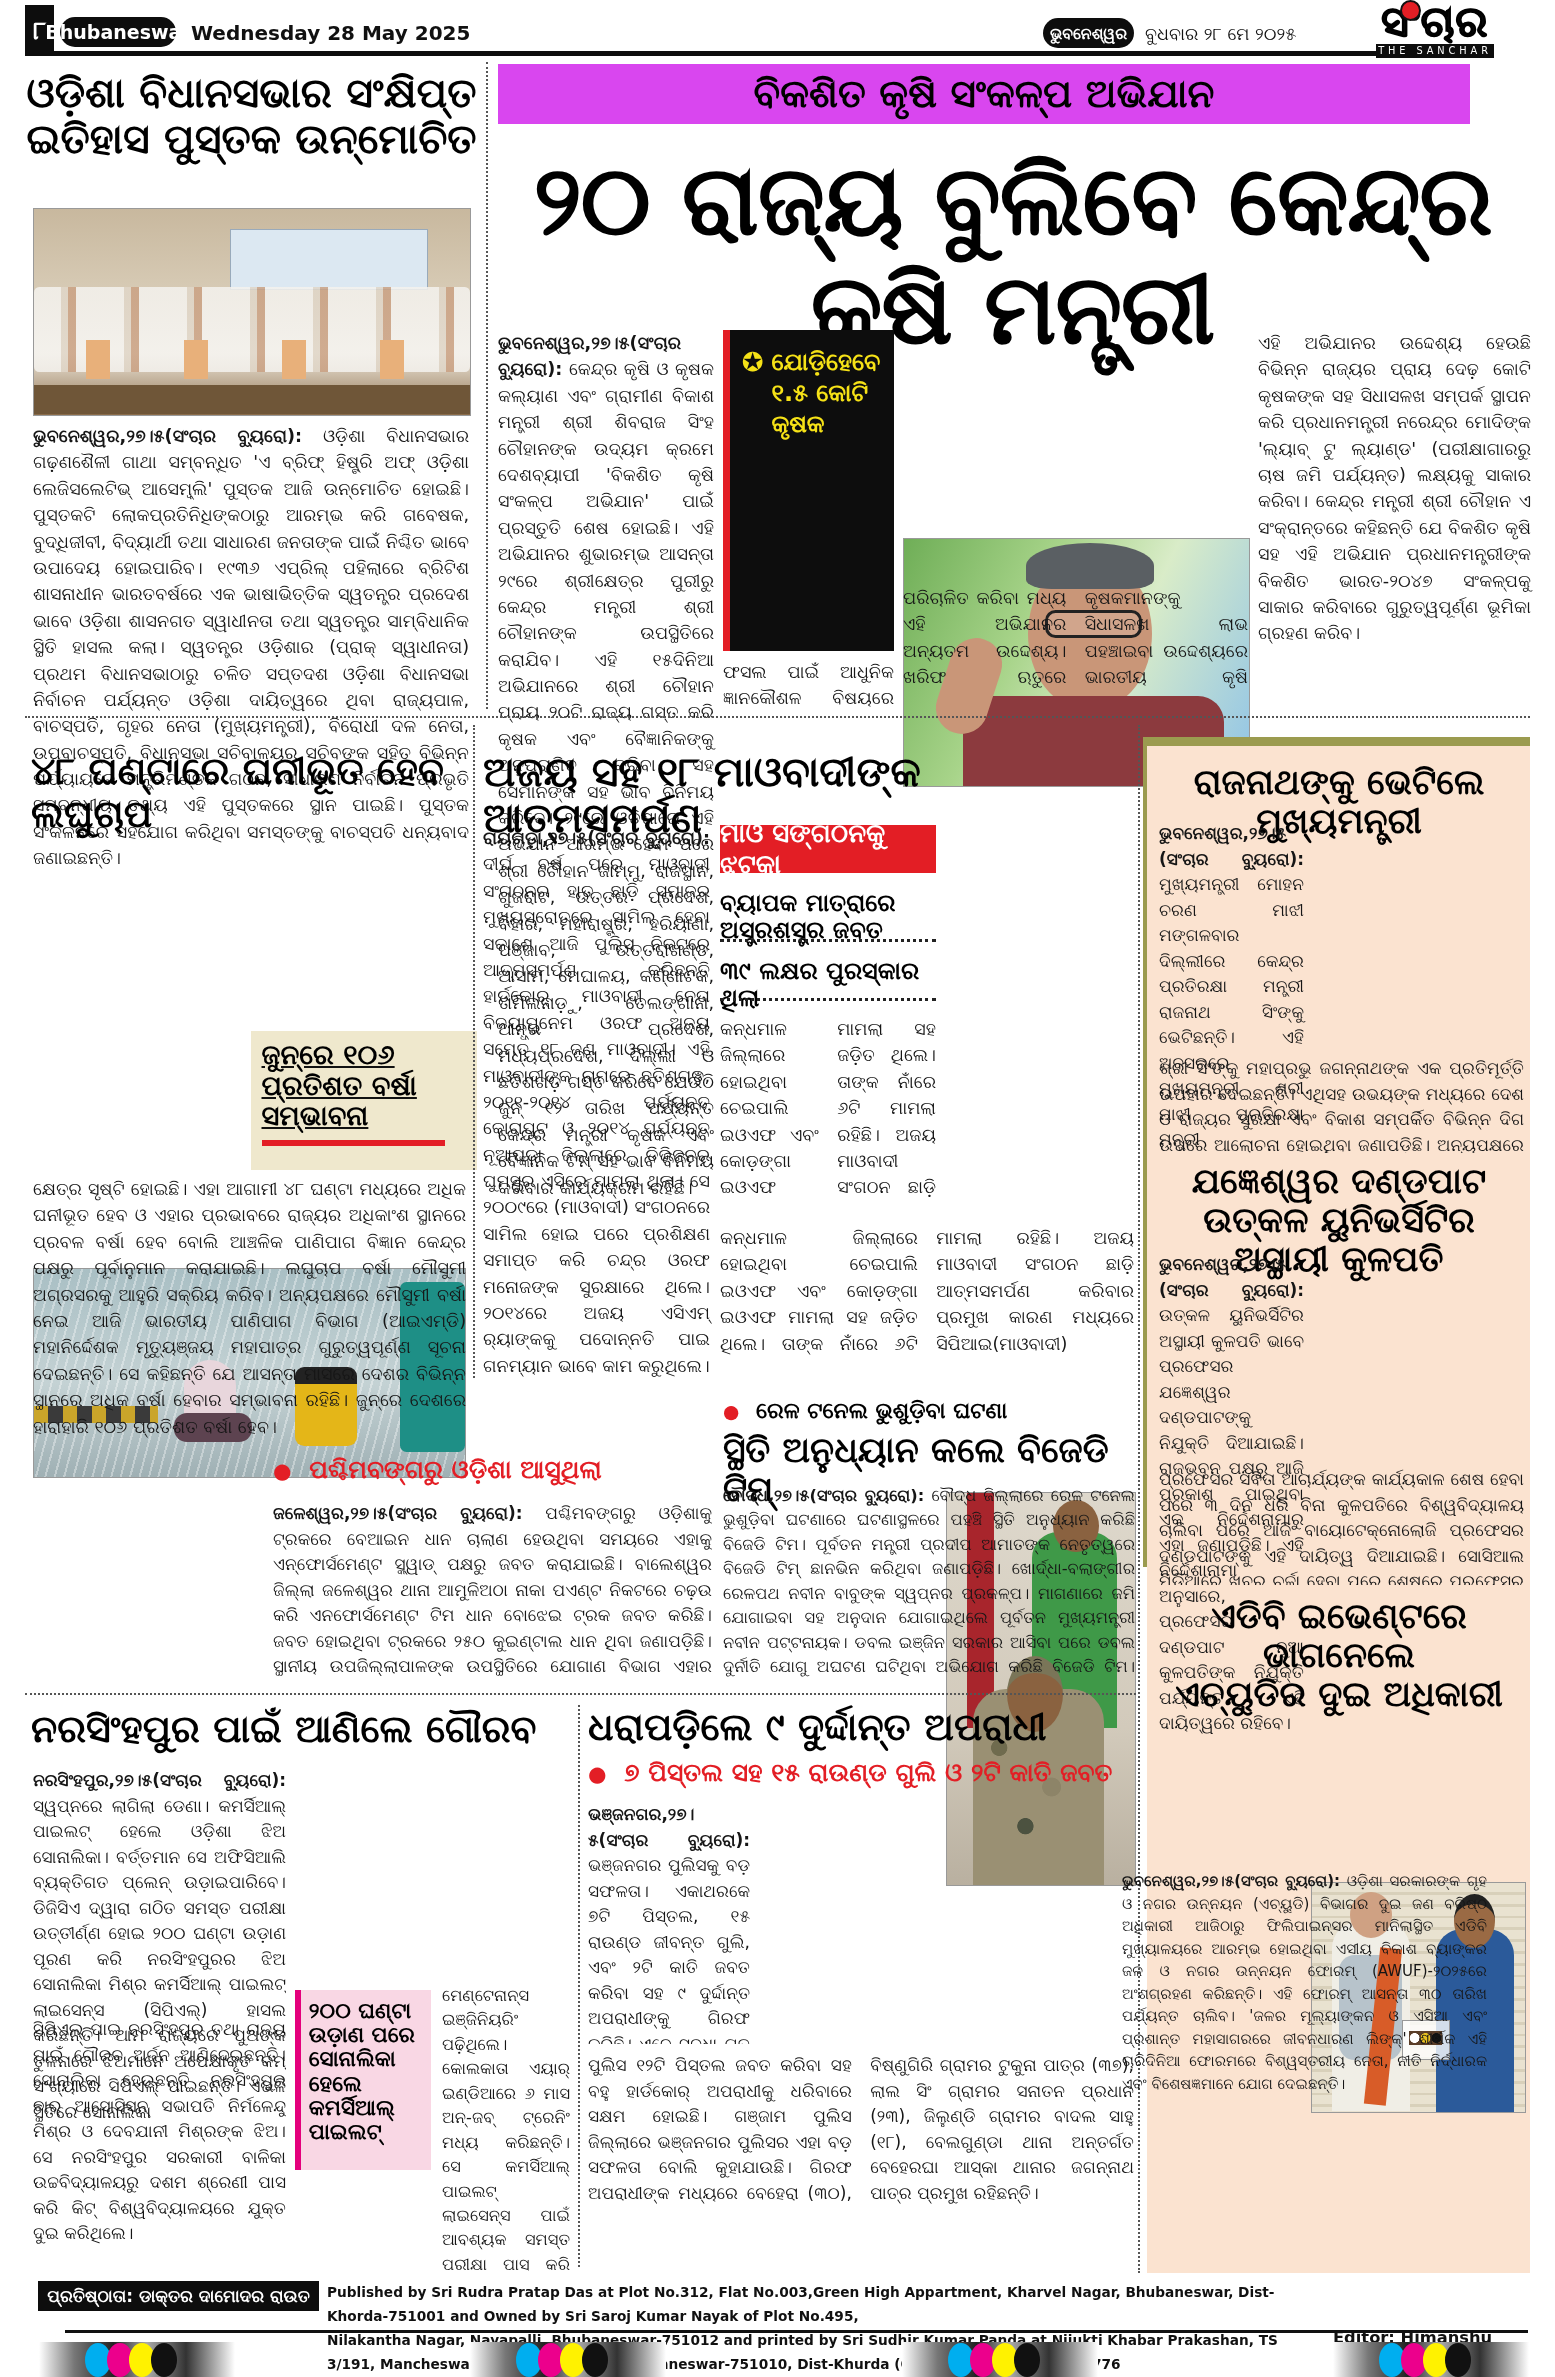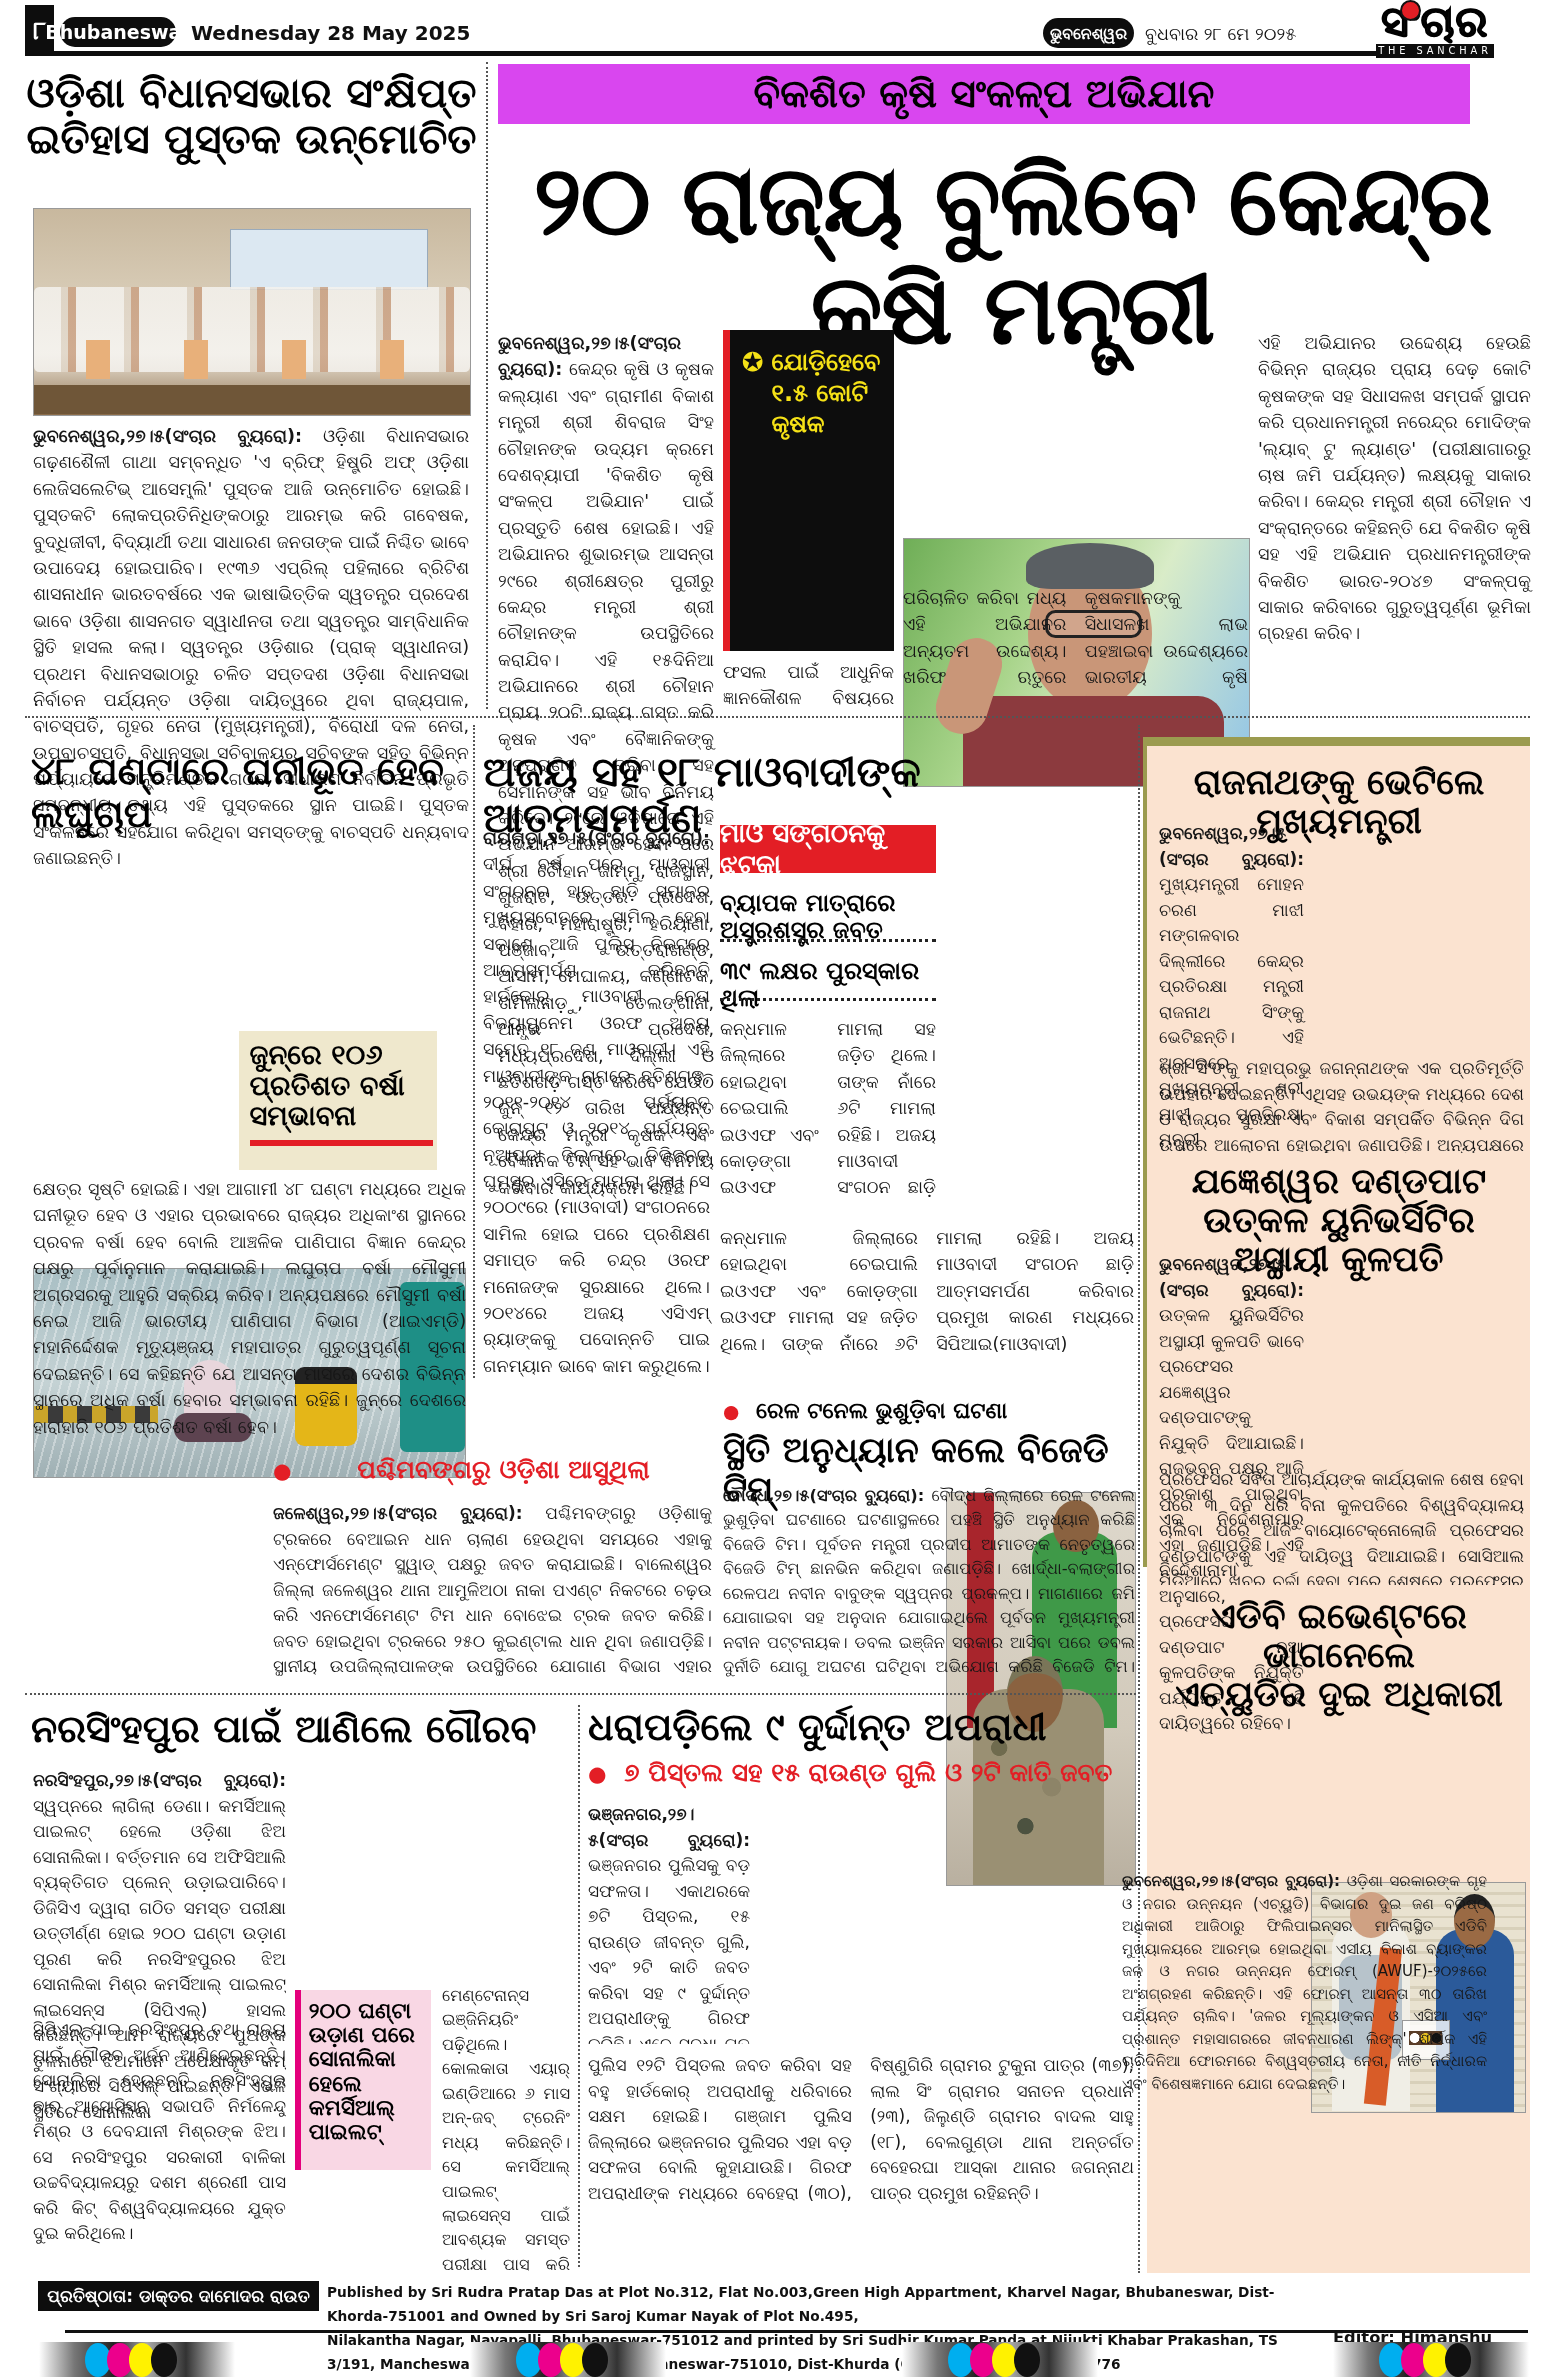--- a/index.html
+++ b/index.html
@@ -98,21 +98,21 @@
   <div class="abs hl" style="left:31px;top:750px;width:434px;font-size:38px;">୪୮ ଘଣ୍ଟାରେ ଘନୀଭୂତ ହେବ ଲଘୁଚାପ</div>
   <div class="abs photo" style="left:33px;top:811px;width:431px;height:208px;background:linear-gradient(#a9bfc4 0%,#c4d2d4 55%,#9fb0b4 100%);">
     <div class="abs" style="left:0;top:0;width:431px;height:208px;
          background:repeating-linear-gradient(105deg,rgba(255,255,255,.35) 0 2px,transparent 2px 9.1px);"></div>
     <div class="abs" style="left:366px;top:13px;width:65px;height:170px;background:#1e8f86;border-radius:6.5px;"></div>
     <div class="abs" style="left:261px;top:98px;width:62px;height:62px;background:#e4b618;border-radius:9.1px;border-top:17px solid #222;"></div>
     <div class="abs" style="left:150px;top:91px;width:52px;height:78px;border-radius:26px 26px 7.8px 7.8px;background:#e8d6dc;"></div>
     <div class="abs" style="left:140px;top:144px;width:78px;height:29px;border-radius:13px;background:#5d4350;"></div>
     <div class="abs" style="left:0;top:137px;width:124px;height:17px;background:repeating-linear-gradient(90deg,#caa52a 0 14.4px,#3a3a3a 14.4px 29px);"></div>
   </div>
-  <div class="abs" style="left:239px;top:1031px;width:198px;height:139px;background:#efe8cd;padding:9.1px 10.5px;box-sizing:border-box;">
+  <div class="abs" style="left:251px;top:1031px;width:226px;height:139px;background:#efe8cd;padding:9.1px 10.5px;box-sizing:border-box;text-decoration:underline;">
     <div class="hl" style="font-size:27.4px;">ଜୁନ୍‌ରେ ୧୦୬ ପ୍ରତିଶତ ବର୍ଷା ସମ୍ଭାବନା</div>
     <div style="width:183px;height:6.5px;background:#e31e25;margin-top:7.8px;"></div>
   </div>
   <div class="abs body-text" style="left:33px;top:1176px;width:433px;height:203px;">କ୍ଷେତ୍ର ସୃଷ୍ଟି ହୋଇଛି। ଏହା ଆଗାମୀ ୪୮ ଘଣ୍ଟା ମଧ୍ୟରେ ଅଧିକ ଘନୀଭୂତ ହେବ ଓ ଏହାର ପ୍ରଭାବରେ ରାଜ୍ୟର ଅଧିକାଂଶ ସ୍ଥାନରେ ପ୍ରବଳ ବର୍ଷା ହେବ ବୋଲି ଆଞ୍ଚଳିକ ପାଣିପାଗ ବିଜ୍ଞାନ କେନ୍ଦ୍ର ପକ୍ଷରୁ ପୂର୍ବାନୁମାନ କରାଯାଇଛି। ଲଘୁଚାପ ବର୍ଷା ମୌସୁମୀ ଅଗ୍ରସରକୁ ଆହୁରି ସକ୍ରିୟ କରିବ। ଅନ୍ୟପକ୍ଷରେ ମୌସୁମୀ ବର୍ଷା ନେଇ ଆଜି ଭାରତୀୟ ପାଣିପାଗ ବିଭାଗ (ଆଇଏମ୍‌ଡି) ମହାନିର୍ଦ୍ଦେଶକ ମୃତ୍ୟୁଞ୍ଜୟ ମହାପାତ୍ର ଗୁରୁତ୍ୱପୂର୍ଣ୍ଣ ସୂଚନା ଦେଇଛନ୍ତି। ସେ କହିଛନ୍ତି ଯେ ଆସନ୍ତା ମାସରେ ଦେଶର ବିଭିନ୍ନ ସ୍ଥାନରେ ଅଧିକ ବର୍ଷା ହେବାର ସମ୍ଭାବନା ରହିଛି। ଜୁନ୍‌ରେ ଦେଶରେ ହାରାହାରି ୧୦୬ ପ୍ରତିଶତ ବର୍ଷା ହେବ।</div>
 
   <div class="abs dotted-v" style="left:473px;top:725px;height:653px;"></div>
 
   <div class="abs hl" style="left:483px;top:750px;width:653px;font-size:41px;">ଅଜୟ ସହ ୧୮ ମାଓବାଦୀଙ୍କ ଆତ୍ମସମର୍ପଣ</div>
   <div class="abs body-text" style="left:483px;top:825px;width:227px;height:552px;">
     <b>ରାୟଗଡ଼ା,୨୭।୫(ସଂଚାର ବ୍ୟୁରୋ):</b>
@@ -176,21 +176,21 @@
     <div>ଏଡିବି ଇଭେଣ୍ଟରେ ଭାଗନେଲେ</div>
     <div>ଏଚ୍‌ୟୁଡିର ଦୁଇ ଅଧିକାରୀ</div>
   </div>
 
   <div class="abs body-text" style="left:1122px;top:1870px;width:365px;height:392px;font-size:15px;">
     <b>ଭୁବନେଶ୍ୱର,୨୭।୫(ସଂଚାର ବ୍ୟୁରୋ):</b>
     <span>ଓଡ଼ିଶା ସରକାରଙ୍କ ଗୃହ ଓ ନଗର ଉନ୍ନୟନ (ଏଚ୍‌ୟୁଡି) ବିଭାଗର ଦୁଇ ଜଣ ବରିଷ୍ଠ ଅଧିକାରୀ ଆଜିଠାରୁ ଫିଲିପାଇନ୍ସର ମାନିଲାସ୍ଥିତ ଏଡିବି ମୁଖ୍ୟାଳୟରେ ଆରମ୍ଭ ହୋଇଥିବା ଏସୀୟ ବିକାଶ ବ୍ୟାଙ୍କର ଜଳ ଓ ନଗର ଉନ୍ନୟନ ଫୋରମ୍ (AWUF)-୨୦୨୫ରେ ଅଂଶଗ୍ରହଣ କରିଛନ୍ତି। ଏହି ଫୋରମ୍ ଆସନ୍ତା ୩୦ ତାରିଖ ପର୍ଯ୍ୟନ୍ତ ଚାଲିବ। 'ଜଳର ମୂଲ୍ୟାଙ୍କନ ଓ ଏସିଆ ଏବଂ ପ୍ରଶାନ୍ତ ମହାସାଗରରେ ଜୀବନଧାରଣ ଲିଙ୍କ୍' ଶୀର୍ଷକ ଏହି ଚାରିଦିନିଆ ଫୋରମରେ ବିଶ୍ୱସ୍ତରୀୟ ନେତା, ନୀତି ନିର୍ଦ୍ଧାରକ ଏବଂ ବିଶେଷଜ୍ଞମାନେ ଯୋଗ ଦେଇଛନ୍ତି।</span>
   </div>
 
   <div class="abs hl kicker-dot" style="left:273px;top:1456px;width:439px;font-size:25px;color:#e31e25;">
-    <span style="color:#e31e25;margin-left:48px;">ପଶ୍ଚିମବଙ୍ଗରୁ ଓଡ଼ିଶା ଆସୁଥିଲା</span>
+    <span style="color:#e31e25;">ପଶ୍ଚିମବଙ୍ଗରୁ ଓଡ଼ିଶା ଆସୁଥିଲା</span>
   </div>
   <div class="abs body-text" style="left:273px;top:1501px;width:439px;height:175px;font-size:17px;overflow:hidden;">
     <b>ଜଳେଶ୍ୱର,୨୭।୫(ସଂଚାର ବ୍ୟୁରୋ):</b>
     <span>ପଶ୍ଚିମବଙ୍ଗରୁ ଓଡ଼ିଶାକୁ ଟ୍ରକରେ ବେଆଇନ ଧାନ ଚାଲାଣ ହେଉଥିବା ସମୟରେ ଏହାକୁ ଏନ୍‌ଫୋର୍ସମେଣ୍ଟ ସ୍କ୍ୱାଡ୍ ପକ୍ଷରୁ ଜବତ କରାଯାଇଛି। ବାଲେଶ୍ୱର ଜିଲ୍ଲା ଜଳେଶ୍ୱର ଥାନା ଆମୁଳିଅଠା ନାକା ପଏଣ୍ଟ ନିକଟରେ ଚଢ଼ଉ କରି ଏନଫୋର୍ସମେଣ୍ଟ ଟିମ ଧାନ ବୋଝେଇ ଟ୍ରକ ଜବତ କରିଛି। ଜବତ ହୋଇଥିବା ଟ୍ରକରେ ୨୫୦ କୁଇଣ୍ଟାଲ ଧାନ ଥିବା ଜଣାପଡ଼ିଛି। ସ୍ଥାନୀୟ ଉପଜିଲ୍ଲାପାଳଙ୍କ ଉପସ୍ଥିତିରେ ଯୋଗାଣ ବିଭାଗ ଏହାର ତଦନ୍ତ କରୁଛି। ଗତ ଦୁଇ ମାସ ହେବ ରବି ଧାନ ଅମଳ ସରିଛି। କିନ୍ତୁ ଏବେ ଓଡ଼ିଶା ଓ ପଶ୍ଚିମବଙ୍ଗ ମଧ୍ୟରେ ବେଆଇନ ଧାନ ଚାଲାଣ ହେଉଥିବା ନେଇ ବାରମ୍ବାର ଅଭିଯୋଗ ପରେ ଏନ୍‌ଫୋର୍ସମେଣ୍ଟ ଟିମ୍ ପକ୍ଷରୁ ଆଜି ଏହି ଚଢ଼ାଉ କରାଯାଇଥିଲା। ଓଡ଼ିଶା ସରକାର ଧାନ କୁଇଣ୍ଟାଲ ଉପରେ ୮ ଶହ ଟଙ୍କା ଇନପୁଟ ସବସିଡି ଦେଉଥିବାରୁ ଏହାକୁ ହାତେଇବା ଲକ୍ଷ୍ୟରେ ପ୍ରତିଦିନ କୁଇଣ୍ଟାଲ କୁଇଣ୍ଟାଲ ଧାନ ଓଡ଼ିଶାକୁ ଆସୁଥିବା ବିଭିନ୍ନ ସମୟରେ ଅଭିଯୋଗ ହୋଇଆସିଛି।</span>
   </div>
 
   <div class="abs hl kicker-dot" style="left:723px;top:1399px;width:412px;font-size:22px;">
     <span>ରେଳ ଟନେଲ ଭୁଶୁଡ଼ିବା ଘଟଣା</span>
   </div>
   <div class="abs hl" style="left:723px;top:1431px;width:412px;font-size:35px;">ସ୍ଥିତି ଅନୁଧ୍ୟାନ କଲେ ବିଜେଡି ଟିମ୍</div>

